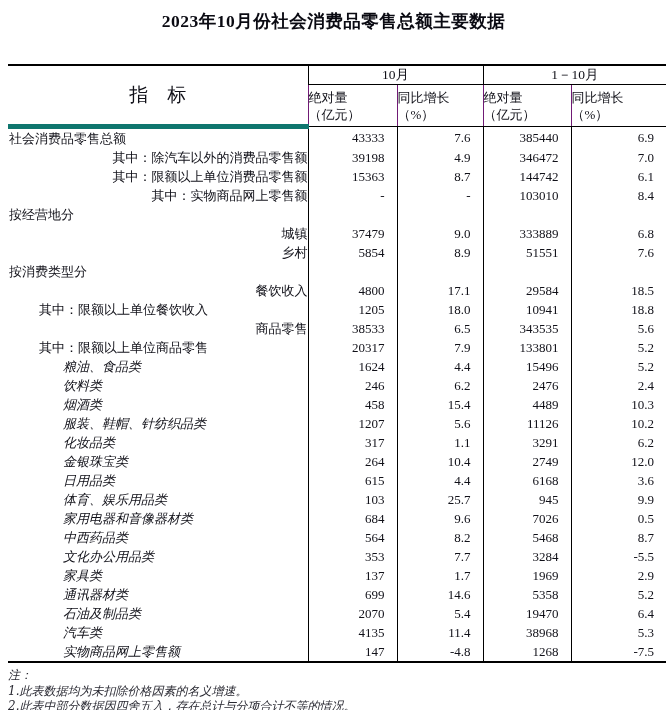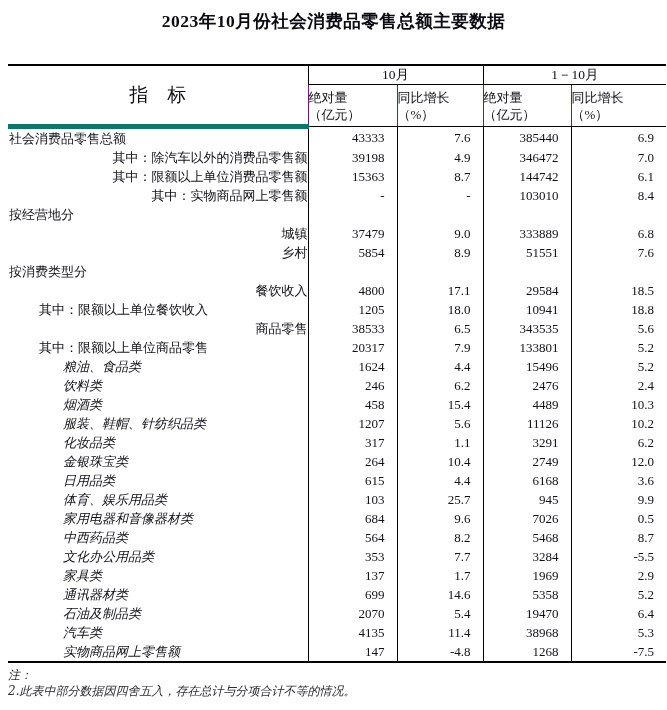--- a/index.html
+++ b/index.html
@@ -331,16 +331,17 @@
       <td class="num">147</td>
       <td class="num">-4.8</td>
       <td class="num">1268</td>
       <td class="num">-7.5</td>
     </tr>
       </tbody>
   </table>
 
   <div class="notes">
     <div class="note-line">注：</div>
+  <div class="note-line">1.此表数据均为未扣除价格因素的名义增速。</div>
       <div class="note-line">2.此表中部分数据因四舍五入，存在总计与分项合计不等的情况。</div>
     </div>
 
 </div>
 
 </body></html>

